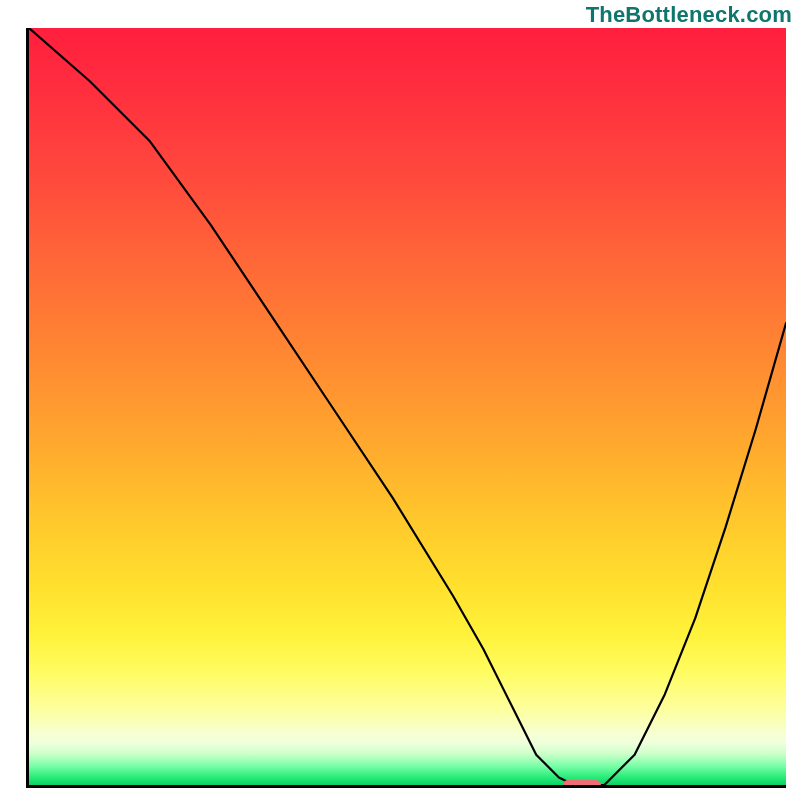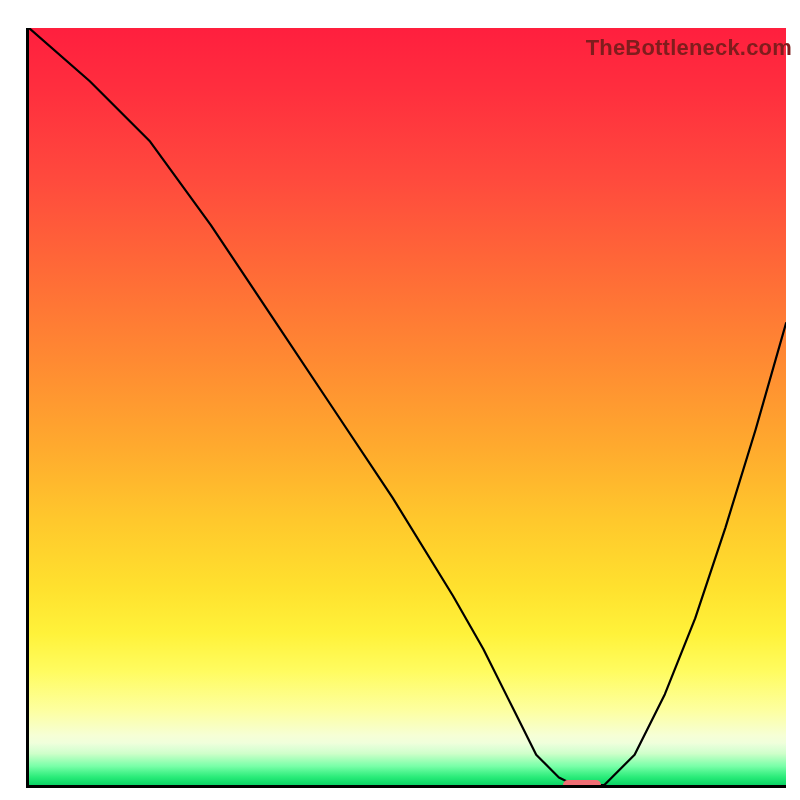--- a/index.html
+++ b/index.html
@@ -15,24 +15,23 @@
     position: relative;
     width: 800px;
     height: 800px;
   }
   .watermark {
     position: absolute;
     top: 2px;
     right: 8px;
     font-size: 22px;
     font-weight: 600;
-    color: #7f1d1d;
+    color: #0f766e;
     letter-spacing: 0.2px;
     z-index: 20;
-    margin-top: 33px;
   }
   .plot {
     position: absolute;
     left: 26px;
     top: 28px;
     width: 760px;
     height: 760px;
     box-sizing: border-box;
     border-left: 3px solid #000;
     border-bottom: 3px solid #000;

